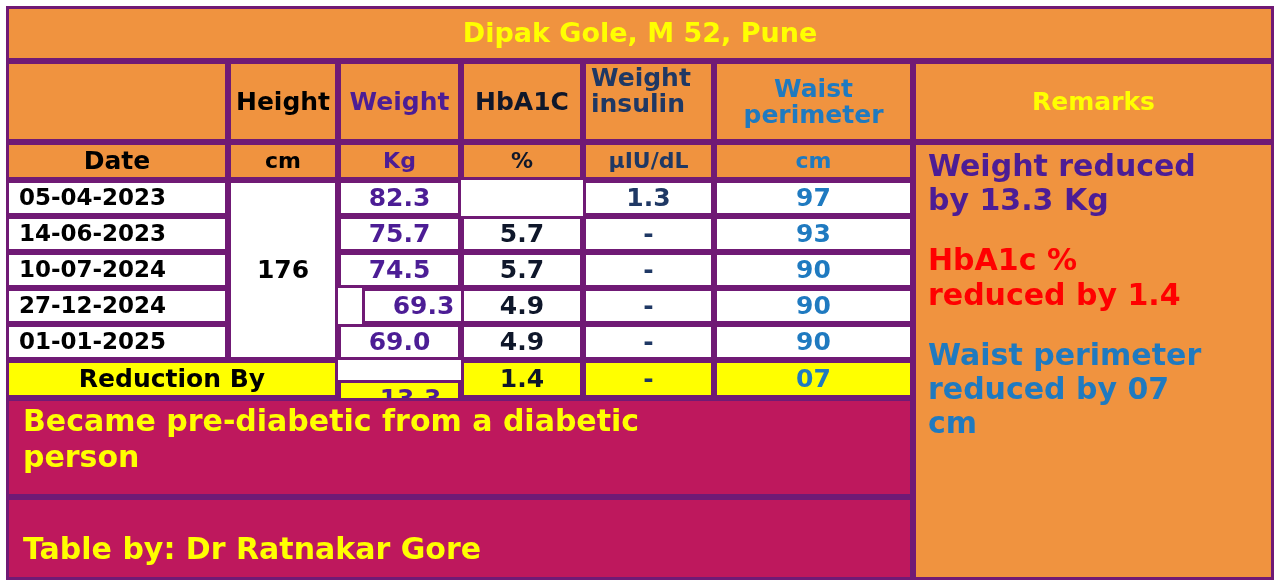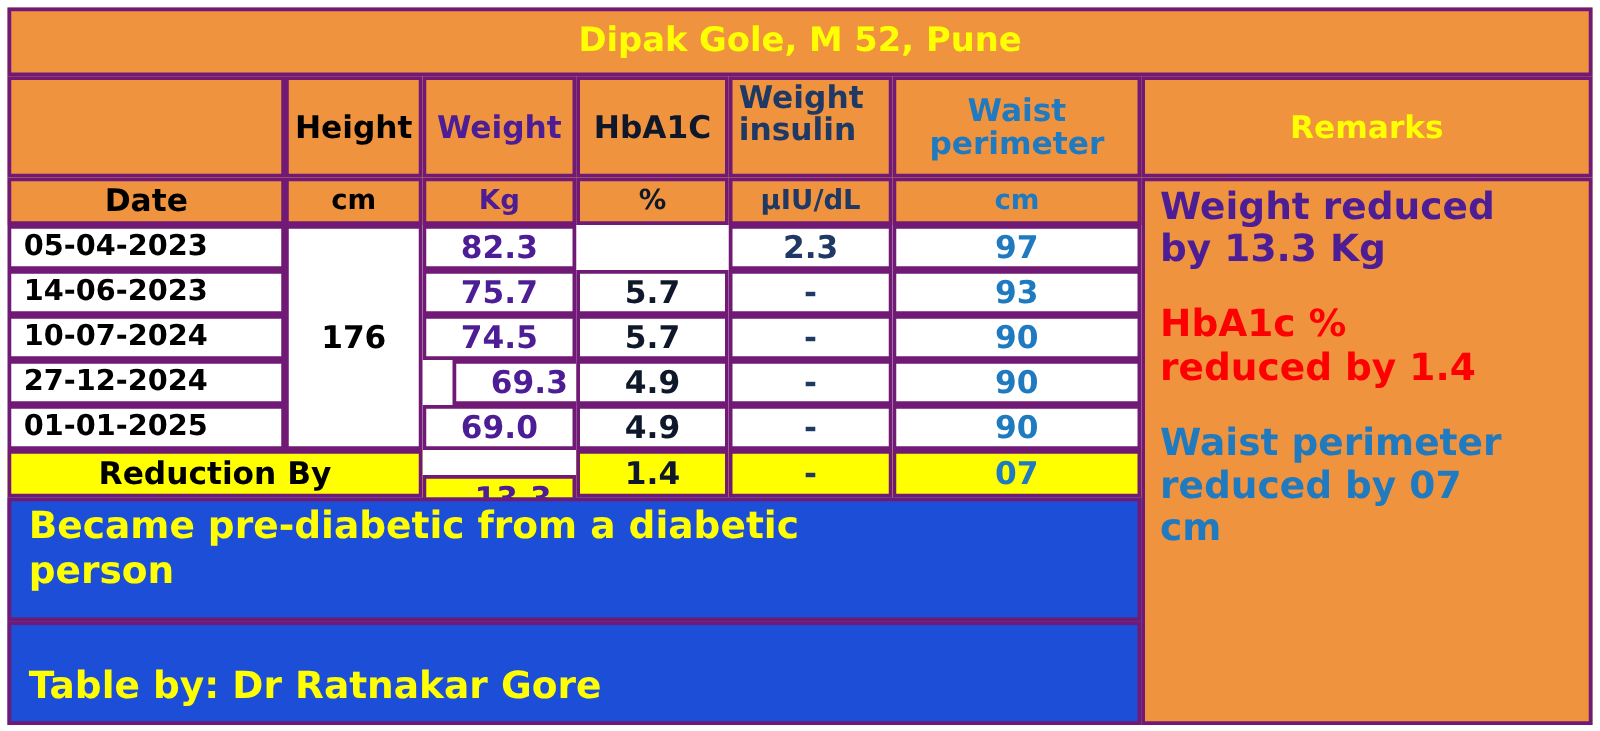--- a/index.html
+++ b/index.html
@@ -40,21 +40,21 @@
     overflow: hidden;
     line-height: 1.04;
   }
   .cc { align-items: center; justify-content: center; text-align: center; }
   .cl { align-items: center; justify-content: flex-start; text-align: center; }
   .tl { align-items: flex-start; justify-content: flex-start; text-align: left; }
 
   .orange { background: #F0933F; }
   .white  { background: #FFFFFF; }
   .yellow { background: #FFFF00; }
-  .red    { background: #1d4ed8; }
+  .red    { background: #be185d; }
 
   
   .c-yellow { color: #FFFF00; }
   .c-black  { color: #000000; }
   .c-purple { color: #4c1d95; }
   .c-red    { color: #0f172a; }
   .c-navy   { color: #1F3864; }
   .c-blue   { color: #1F7AC0; }
 
   
@@ -166,21 +166,21 @@
       <span class="t-val c-black">176</span>
     </div>
 
     <div class="cell white cl pad-l" style="left:0;top:174px;width:222px;height:36px;">
       <span class="t-date c-black">05-04-2023</span>
     </div>
     <div class="cell white cc" style="left:332px;top:174px;width:123px;height:36px;">
       <span class="t-val c-purple">82.3</span>
     </div>
     <div class="cell white cc" style="left:577px;top:174px;width:131px;height:36px;">
-      <span class="t-val c-navy">2.3</span>
+      <span class="t-val c-navy">1.3</span>
     </div>
     <div class="cell white cc" style="left:708px;top:174px;width:199px;height:36px;">
       <span class="t-val c-blue">97</span>
     </div>
 
     <div class="cell white cl pad-l" style="left:0;top:210px;width:222px;height:36px;">
       <span class="t-date c-black">14-06-2023</span>
     </div>
     <div class="cell white cc" style="left:332px;top:210px;width:123px;height:36px;">
       <span class="t-val c-purple">75.7</span>

